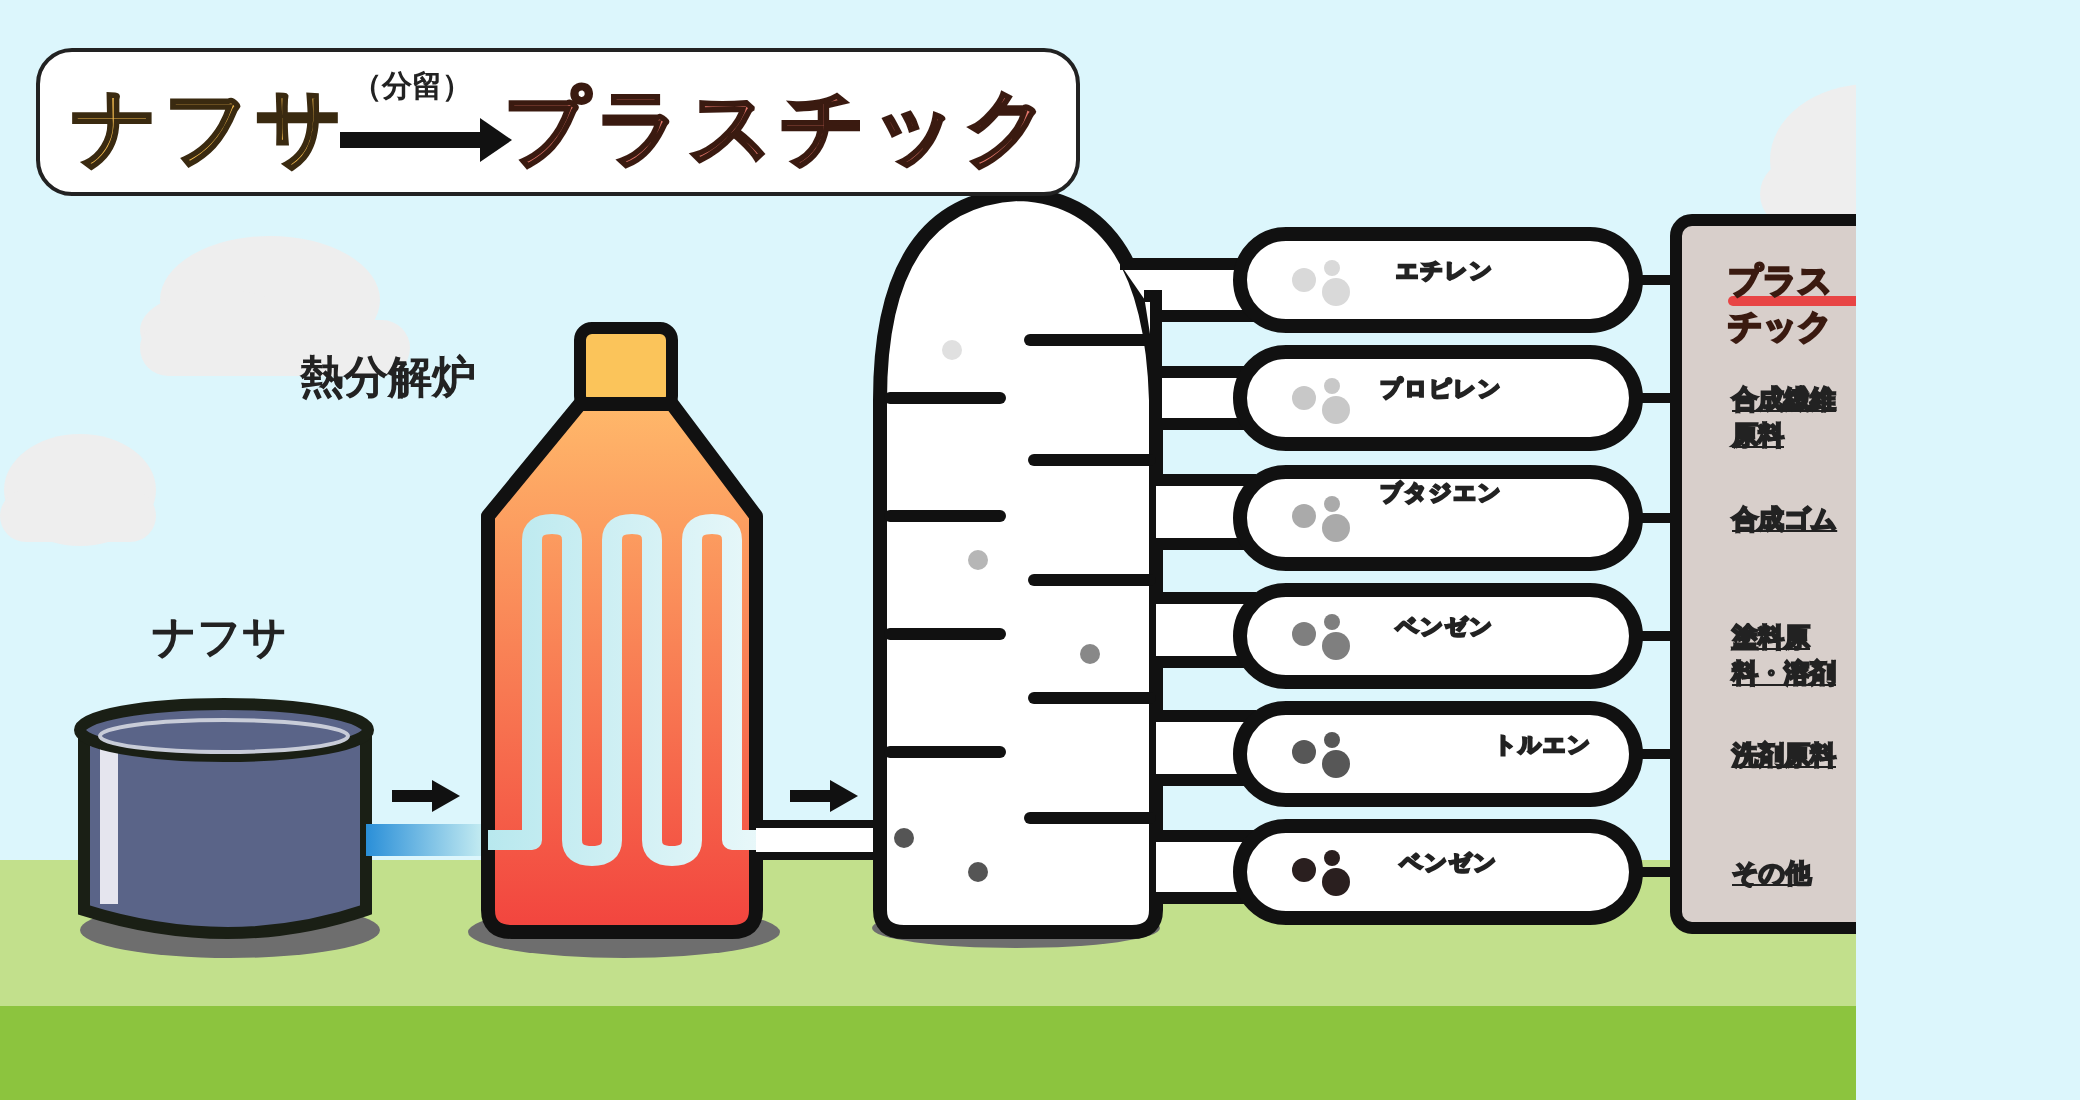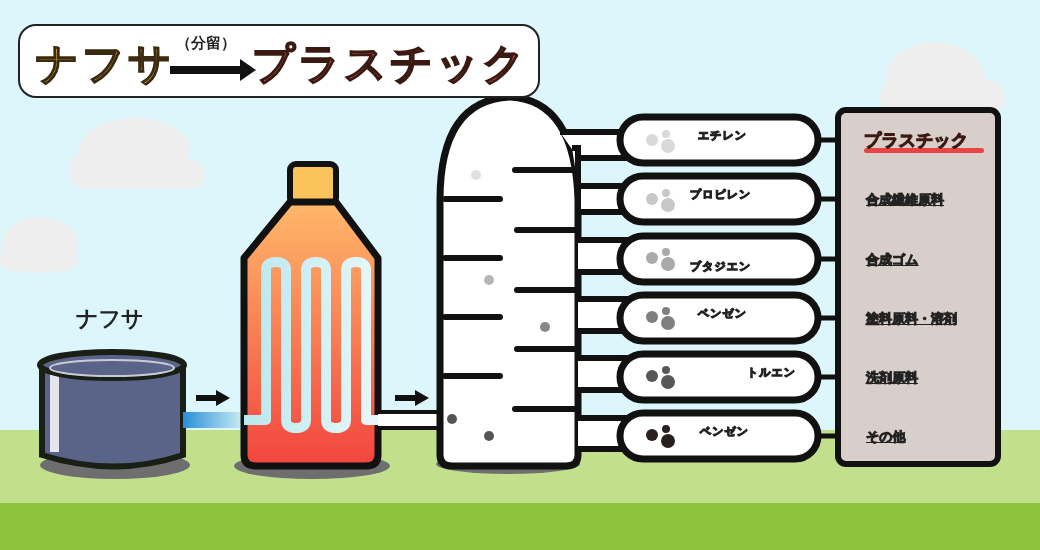--- a/index.html
+++ b/index.html
@@ -1,17 +1,17 @@
 <!DOCTYPE html>
 <html><head>
 <meta charset="utf-8">
 <style>
   html,body{margin:0;padding:0;}
   body{width:1040px;height:550px;overflow:hidden;background:#dcf6fc;font-family:"DejaVu Sans","Liberation Sans",sans-serif;}
-  #stage{position:relative;width:1040px;height:550px;overflow:hidden;}
+  #stage{position:relative;width:928px;height:550px;overflow:hidden;}
   svg{position:absolute;left:0;top:0;}
   .label{position:absolute;font-weight:bold;color:#222;white-space:nowrap;}
   .title-box{position:absolute;left:18px;top:24px;width:522px;height:74px;background:#fff;border:2px solid #222;border-radius:18px;box-sizing:border-box;}
   .title-left{position:absolute;left:16px;top:10px;font-size:42px;font-weight:bold;color:#f8bf50;-webkit-text-stroke:1.5px #3a2a10;letter-spacing:3px;}
   .title-right{position:absolute;left:232px;top:10px;font-size:42px;font-weight:bold;color:#e5766b;-webkit-text-stroke:1.5px #3a1a10;letter-spacing:3px;}
   .title-sub{position:absolute;left:156px;top:8px;font-size:15px;font-weight:bold;color:#222;}
   .title-arrow{position:absolute;left:150px;top:40px;width:72px;height:8px;background:#111;}
   .title-arrow:after{content:"";position:absolute;right:-14px;top:-7px;border-left:16px solid #111;border-top:11px solid transparent;border-bottom:11px solid transparent;}
   .pill-text{position:absolute;font-size:11px;font-weight:bold;color:#737373;-webkit-text-stroke:1.2px #222;letter-spacing:1px;}
   .use-text{position:absolute;font-size:13px;font-weight:bold;color:#fff;text-decoration:underline;-webkit-text-stroke:1px #222;}
@@ -167,24 +167,25 @@
   </svg>
 
   <div class="title-box">
     <span class="title-left">ナフサ</span>
     <span class="title-sub">（分留）</span>
     <span class="title-arrow"></span>
     <span class="title-right">プラスチック</span>
   </div>
 
   <span class="label" style="left:76px;top:304px;font-size:22px;">ナフサ</span>
+  <span class="label" style="left:150px;top:174px;font-size:22px;">熱分解炉</span>
 
   <span class="pill-text" style="left:698px;top:128px;">エチレン</span>
   <span class="pill-text" style="left:690px;top:187px;">プロピレン</span>
-  <span class="pill-text" style="left:690px;top:259px;">ブタジエン</span>
+  <span class="pill-text" style="left:690px;top:239px;">ブタジエン</span>
   <span class="pill-text" style="left:698px;top:306px;text-align:center;">ベンゼン</span>
   <span class="pill-text" style="left:700px;top:365px;margin-left:47px;">トルエン</span>
   <span class="pill-text" style="left:700px;top:424px;">ベンゼン</span>
 
   <span class="hl-line" style="left:864px;top:148px;width:120px;"></span>
   <span class="use-hl" style="left:864px;top:129px;">プラスチック</span>
   <span class="use-text" style="left:866px;top:191px;">合成繊維原料</span>
   <span class="use-text" style="left:866px;top:251px;">合成ゴム</span>
   <span class="use-text" style="left:866px;top:310px;">塗料原料・溶剤</span>
   <span class="use-text" style="left:866px;top:369px;">洗剤原料</span>

